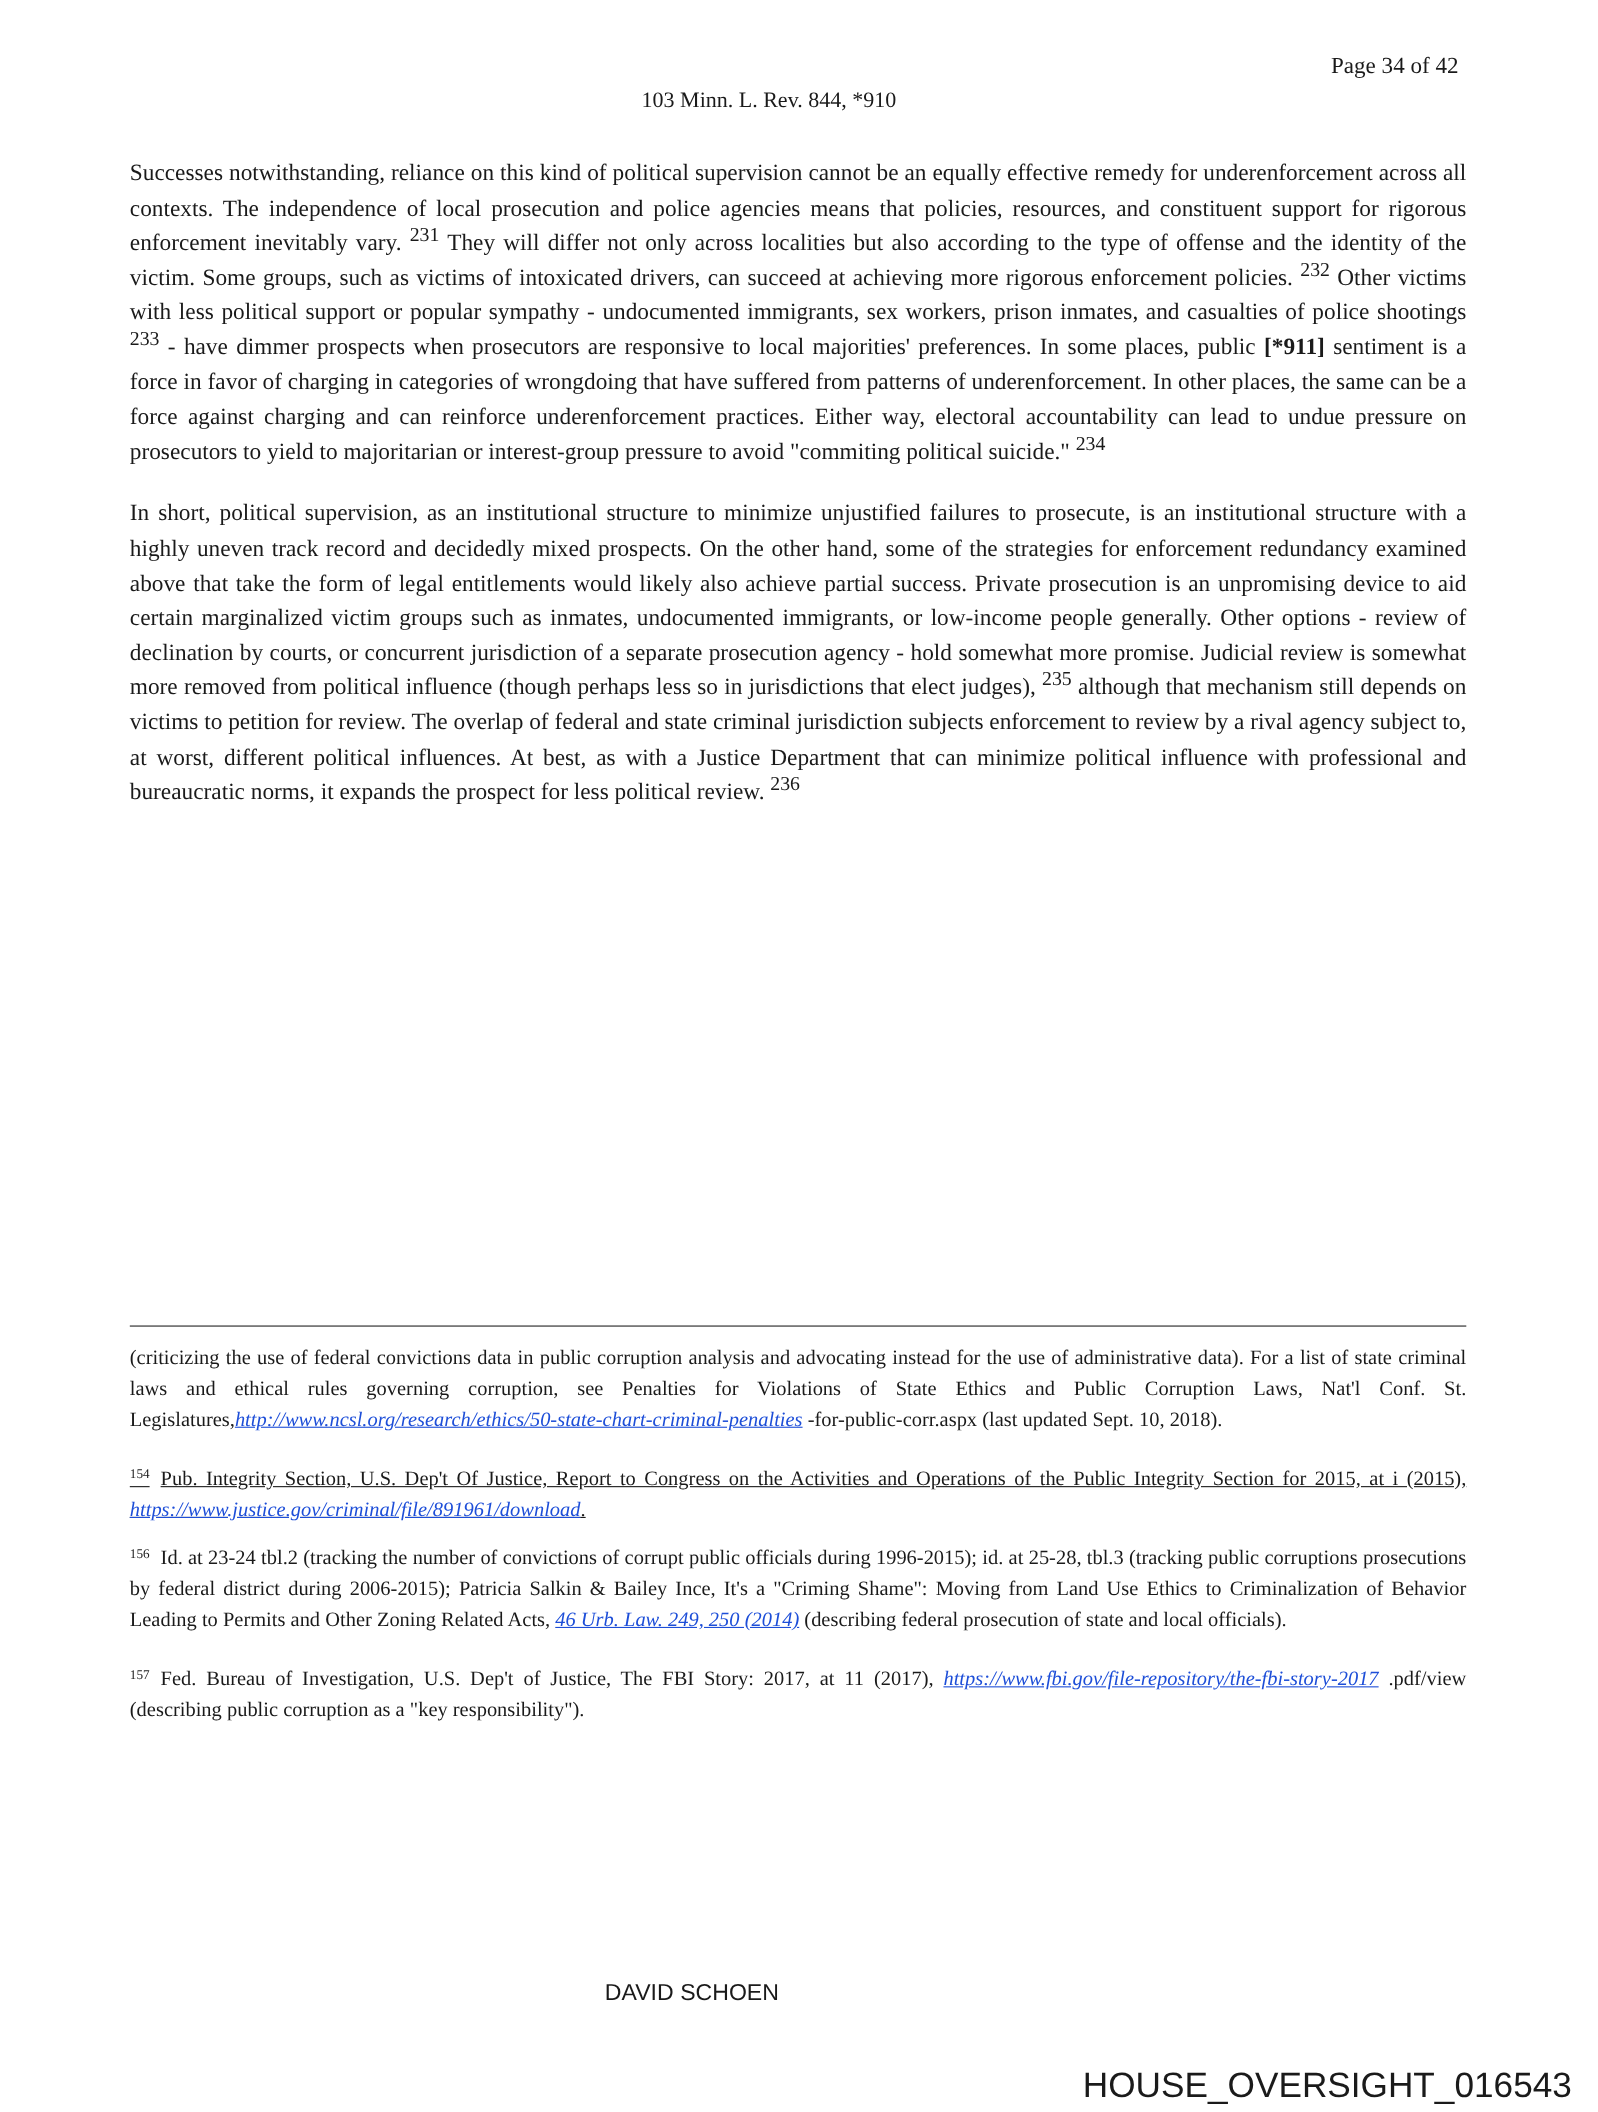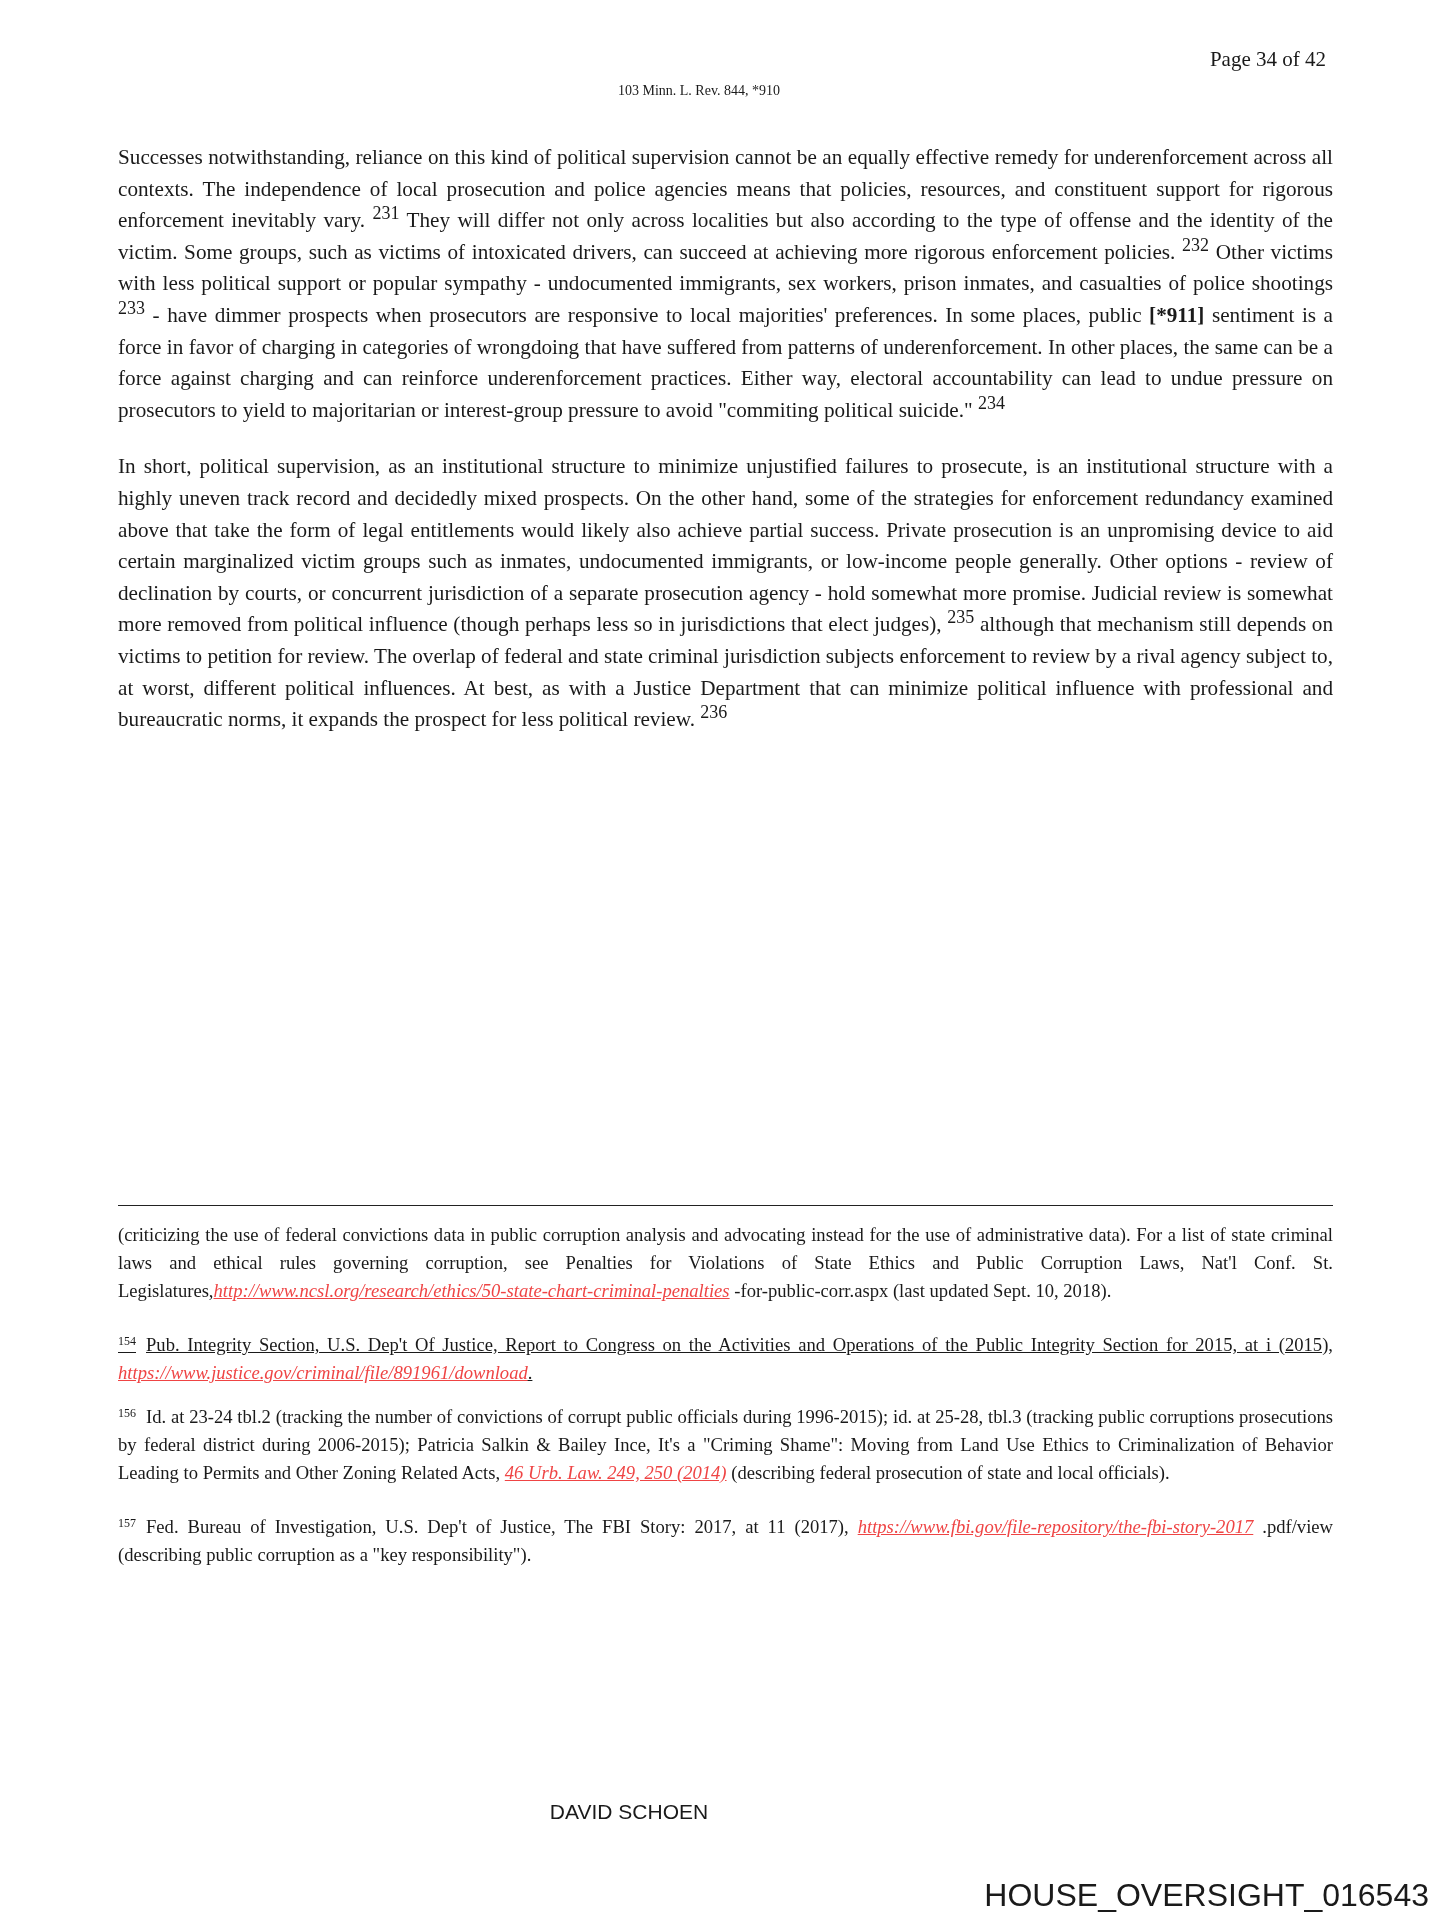--- a/index.html
+++ b/index.html
@@ -17,21 +17,21 @@
       right: 127px;
       font-size: 21px;
       line-height: 26px;
     }
     .running-head {
       position: absolute;
       top: 78px;
       left: 0;
       width: 1398px;
       text-align: center;
-      font-size: 14px;
+      font-size: 20px;
       line-height: 26px;
     }
     .body-text {
       position: absolute;
       left: 118px;
       width: 1215px;
       top: 142px;
     }
     .para {
       font-size: 21.2px;
@@ -64,21 +64,21 @@
       text-align: justify;
       margin: 0;
     }
     .fn .fn-num {
       font-size: 12px;
       vertical-align: 6px;
       line-height: 0;
       margin-right: 10px;
     }
     .fn a {
-      color: #ef4444;
+      color: #1d4ed8;
       font-style: italic;
       text-decoration: underline;
     }
     .bates-author {
       position: absolute;
       top: 1800px;
       left: 0;
       width: 1258px;
       text-align: center;
       font-family: "Liberation Sans", "DejaVu Sans", sans-serif;

